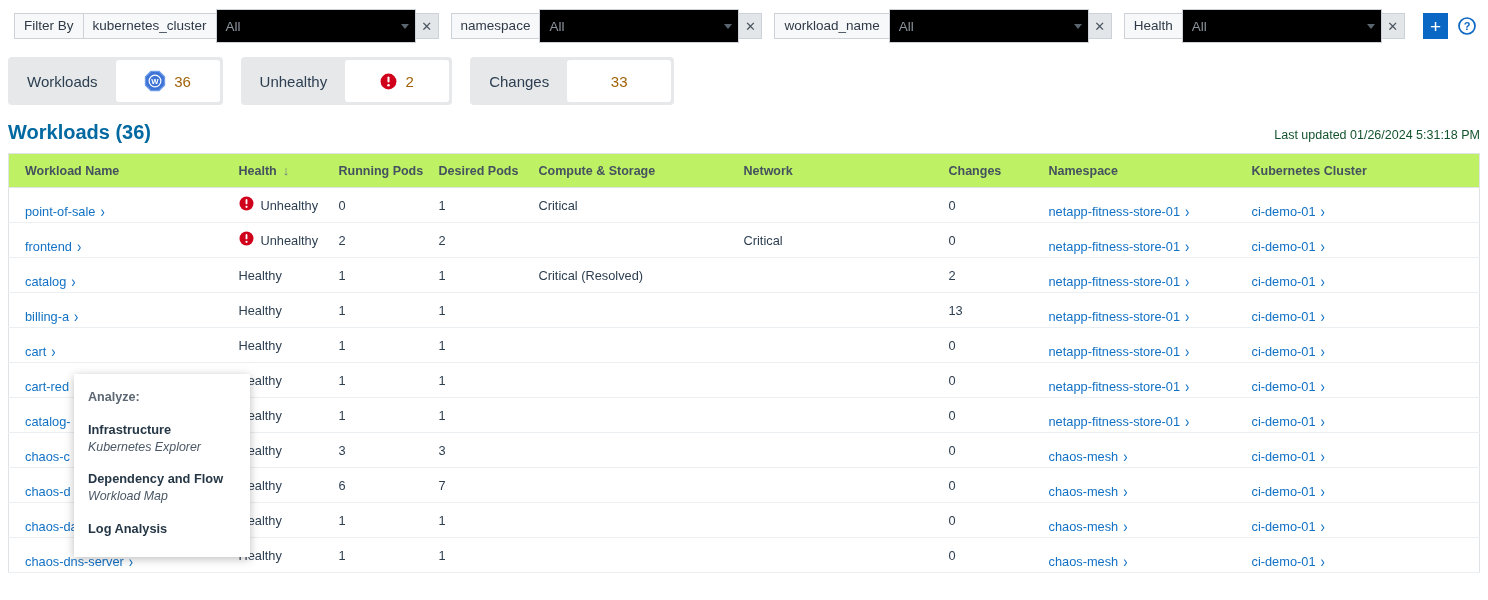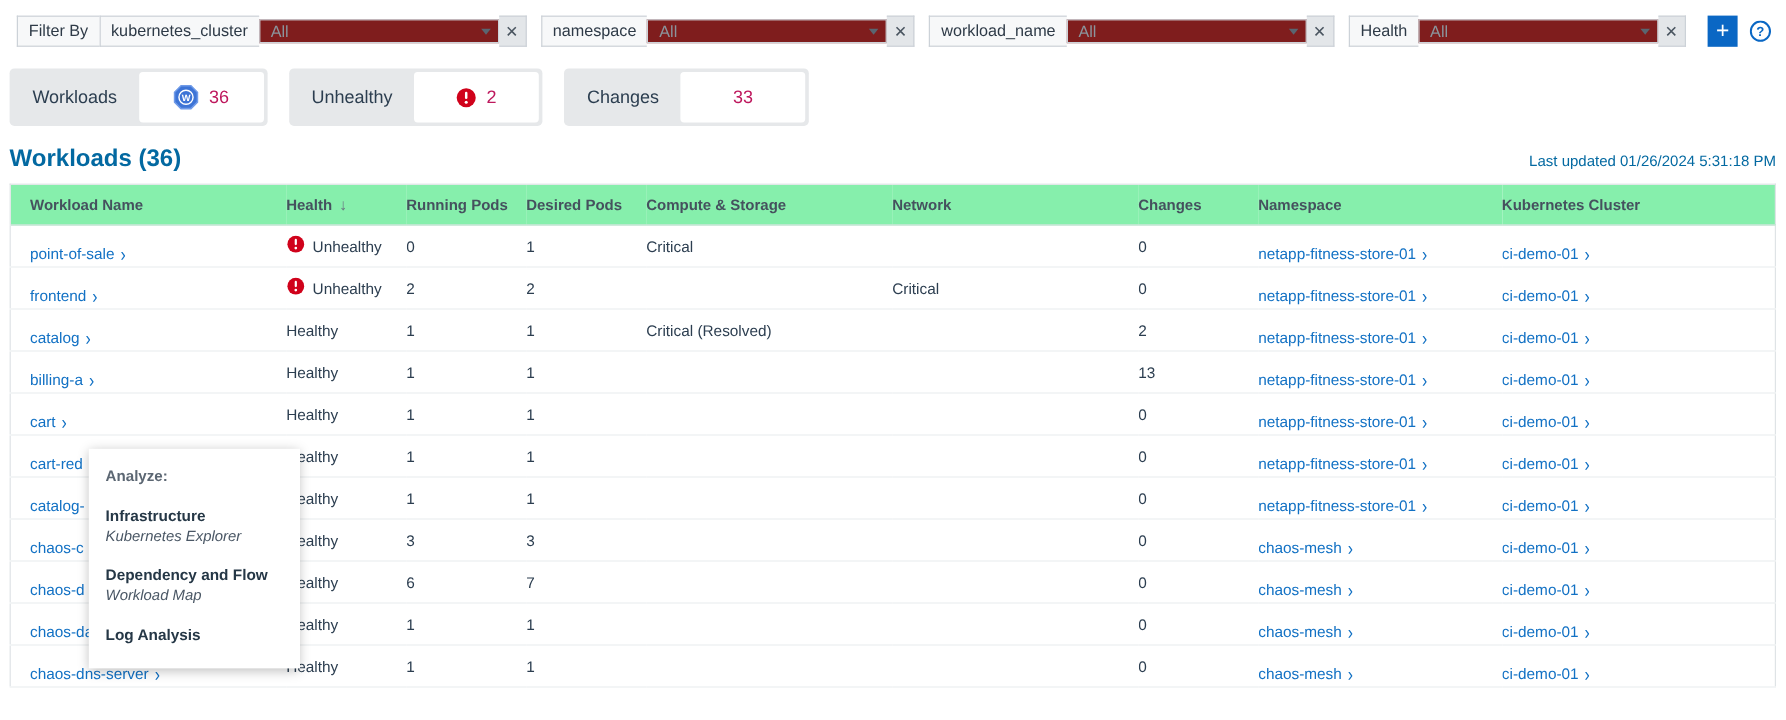--- a/index.html
+++ b/index.html
@@ -28,27 +28,27 @@
     font-size: 13.5px;
     color: #2e3a47;
     background: #f7f8f9;
     border: 1px solid #ccd2d8;
     border-right: none;
     white-space: nowrap;
     line-height: 1;
   }
   .filter-first { margin-left: 6px; }
   .filter-select {
-    height: 20px;
+    height: 34px;
     display: flex; align-items: center;
     justify-content: space-between;
     padding: 0 6px 0 9px;
     font-size: 13.5px;
     color: #8b949c;
-    background: #7f1d1d;
+    background: #000000;
     border: 1px solid #ccd2d8;
     white-space: nowrap;
   }
   .filter-select .caret {
     width: 0; height: 0;
     border-left: 4.5px solid transparent;
     border-right: 4.5px solid transparent;
     border-top: 5.5px solid #5a6570;
     margin-left: 12px;
   }
@@ -109,59 +109,59 @@
   .kpi-value-box {
     background: #ffffff;
     border-radius: 3px;
     display: flex; align-items: center; justify-content: center;
     gap: 8px;
     min-width: 104px;
     padding: 0 18px;
   }
   .kpi-value {
     font-size: 15px;
-    color: #be185d;
+    color: #a16207;
   }
   .oct-icon { width: 22px; height: 22px; display:block; }
   .alert-icon { width: 17px; height: 17px; display:block; }
 
   
   #table-section { padding: 16px 8px 0 8px; position: relative; }
   #table-head-row {
     display: flex;
     align-items: baseline;
     justify-content: space-between;
     margin-bottom: 9px;
   }
   #table-title {
     font-size: 20px;
     font-weight: bold;
     color: #0369a1;
   }
   #last-updated {
     font-size: 12.5px;
-    color: #0369a1;
+    color: #14532d;
   }
 
   table#workloads-table {
     width: 100%;
     border-collapse: collapse;
     table-layout: fixed;
     border: 1px solid #dfe3e6;
     border-bottom: none;
   }
   table#workloads-table thead th {
     text-align: left;
     font-size: 12.5px;
     font-weight: bold;
     color: #45515e;
     padding: 9px 0 9px 0;
     height: 31px;
     border-bottom: 1px solid #dfe3e6;
-    background: #86efac;
+    background: #bef264;
     vertical-align: middle;
   }
   table#workloads-table tbody td {
     font-size: 12.8px;
     color: #2c3e50;
     padding: 0;
     height: 35px;
     border-bottom: 1px solid #eceff1;
     vertical-align: middle;
     overflow: hidden;

